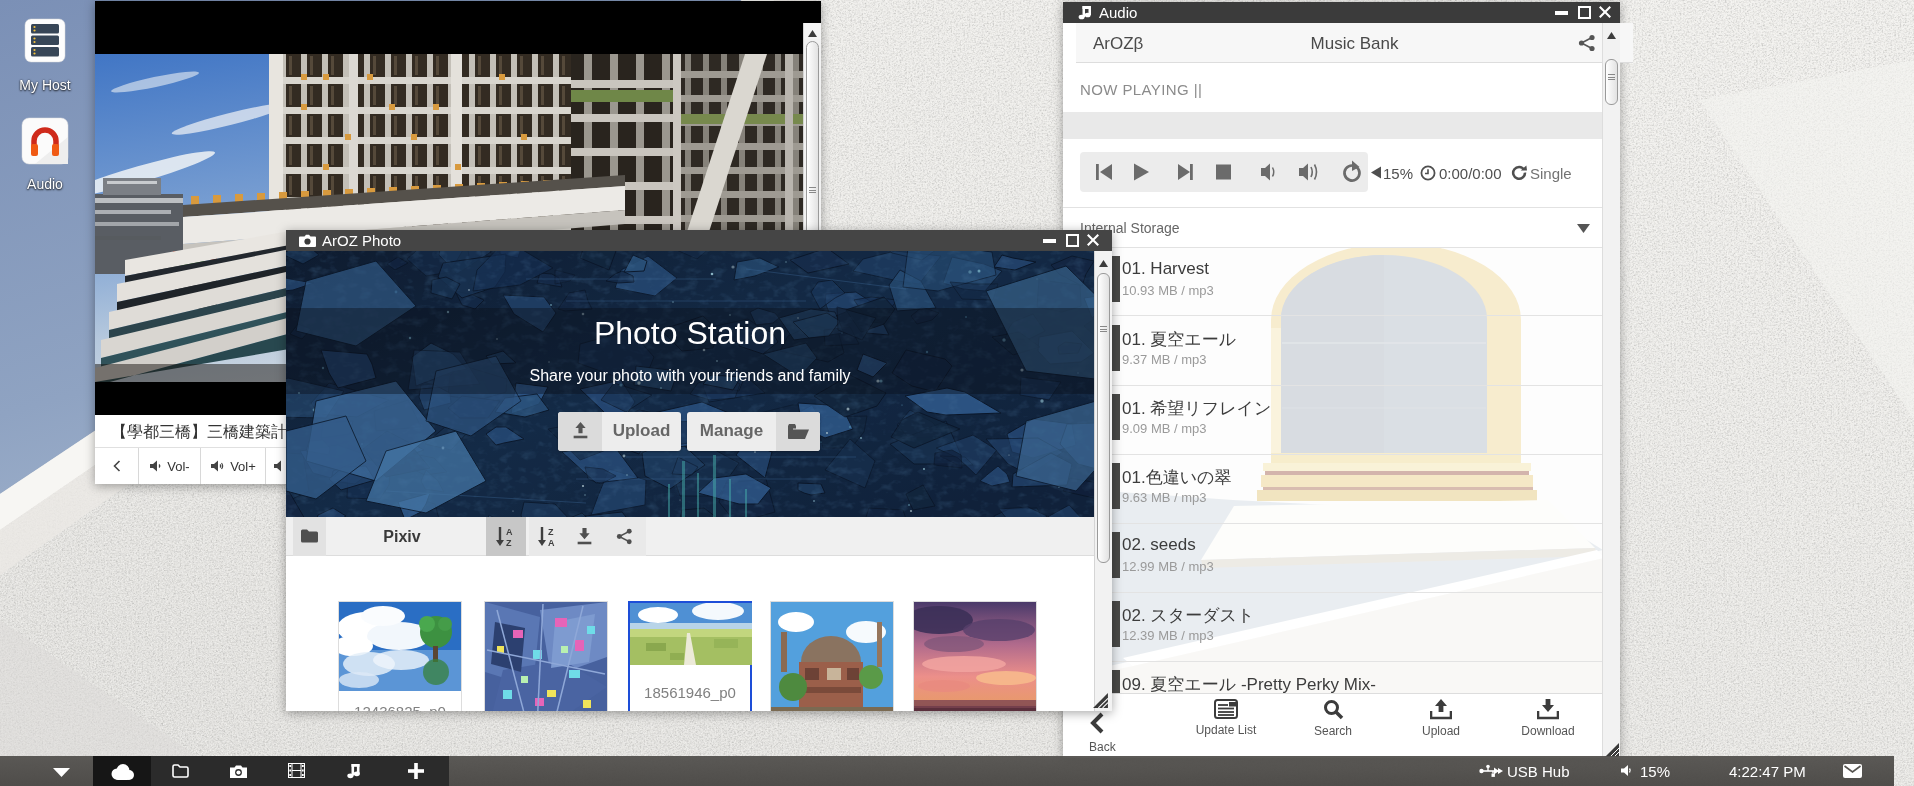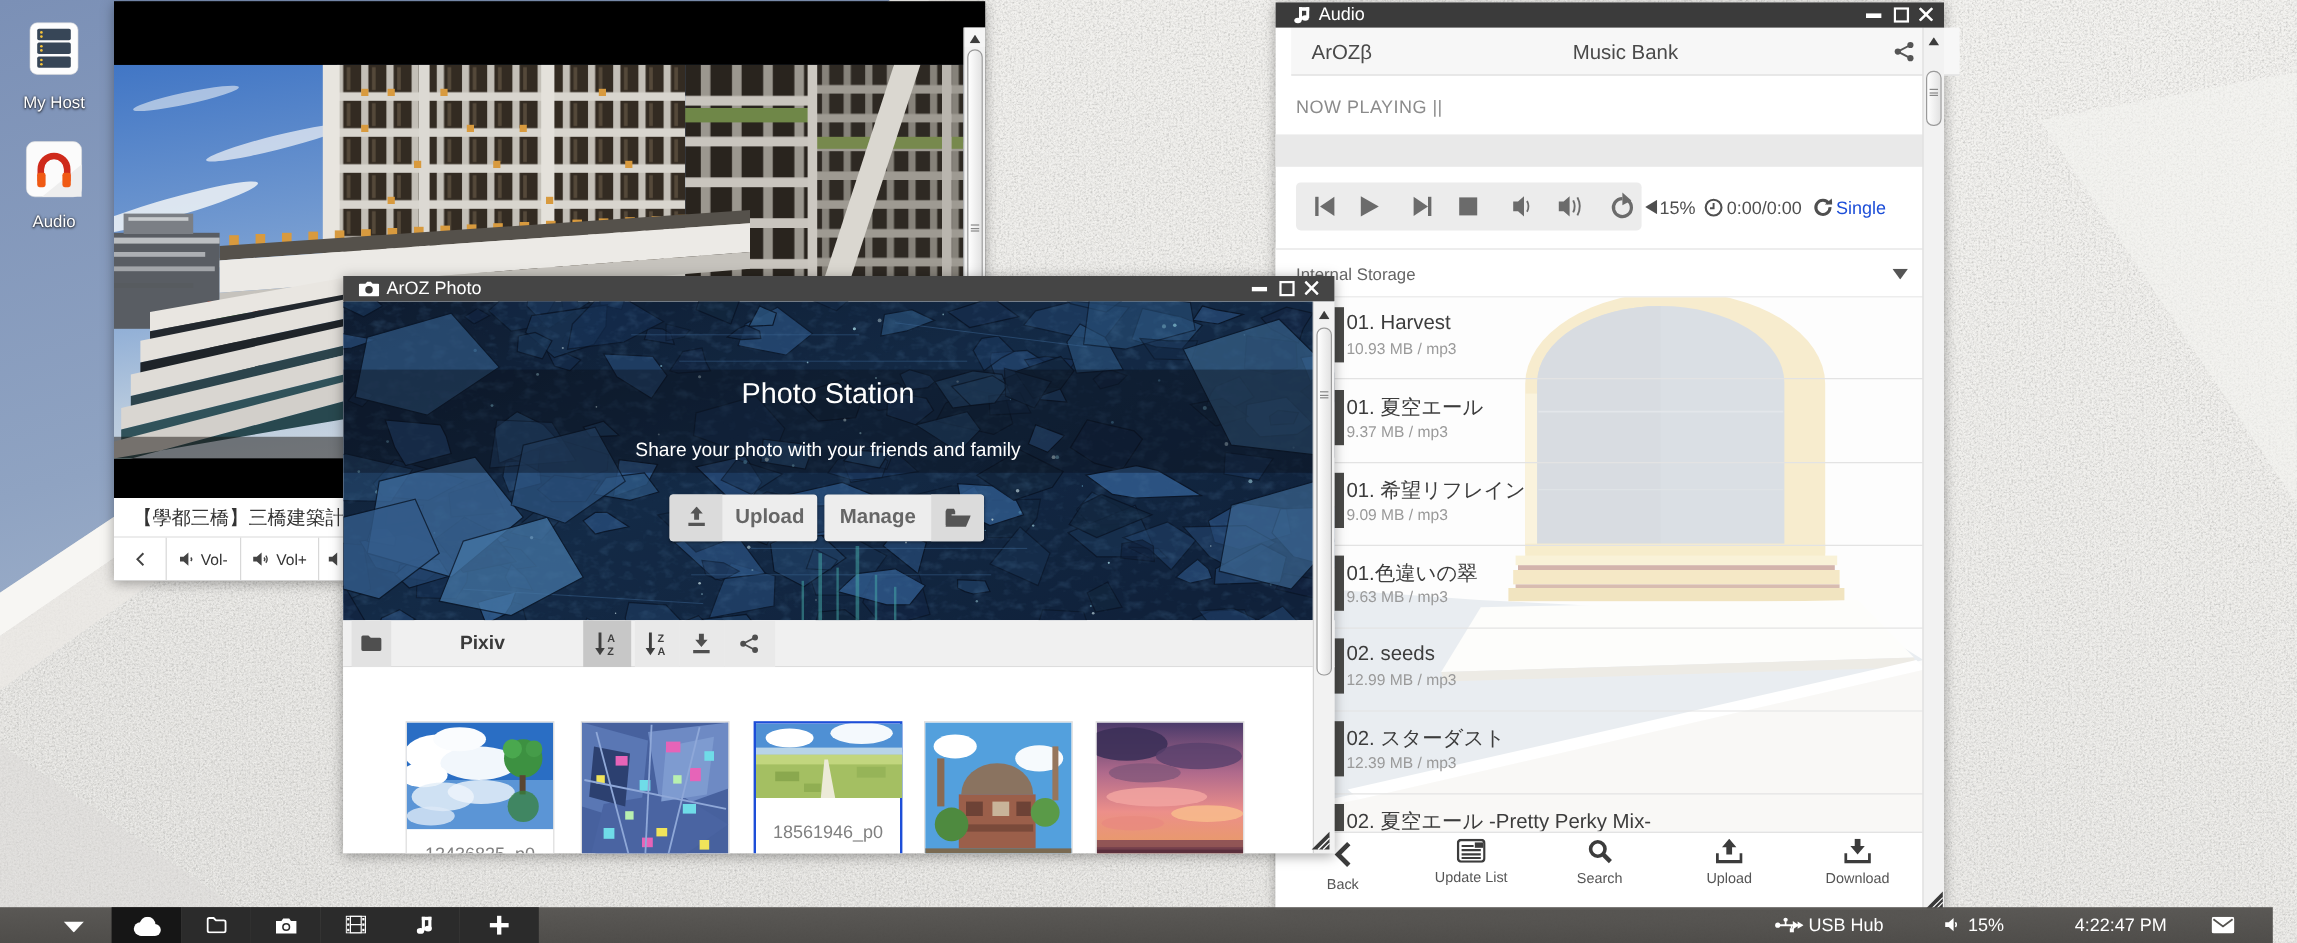--- a/index.html
+++ b/index.html
@@ -297,21 +297,21 @@
   <div class="abs" style="left:320px; top:163px; font-size:15px; color:#4f4f4f;">15%</div>
   <svg class="abs" style="left:357px; top:163px;" width="16" height="16" viewBox="0 0 18 18">
     <circle cx="9" cy="9" r="7.4" fill="none" stroke="#4f4f4f" stroke-width="2"></circle>
     <path d="M9 4.8 L9 9.6 L5.6 9.6" stroke="#4f4f4f" stroke-width="1.8" fill="none"></path>
   </svg>
   <div class="abs" style="left:376px; top:163px; font-size:15px; color:#4f4f4f;">0:00/0:00</div>
   <svg class="abs" style="left:448px; top:163px;" width="16" height="16" viewBox="0 0 19 19">
     <path d="M 15.5 5.5 A 7 7 0 1 0 16.6 9" stroke="#4f4f4f" stroke-width="3" fill="none"></path>
     <polygon points="11.5,6.5 19,6.5 18.3,0.5" fill="#4f4f4f"></polygon>
   </svg>
-  <div class="abs" style="left:467px; top:163px; font-size:15px; color:#1d4ed8;">Single</div>
+  <div class="abs" style="left:467px; top:163px; font-size:15px; color:#737373;">Single</div>
 
   <div class="abs" style="left:0; top:205px; width:541px; height:41px; background:#fff; border-top:1px solid #e2e2e2; border-bottom:1px solid #e2e2e2;">
     <div class="abs" style="left:17px; top:12px; font-size:14px; color:#666;">Internal Storage</div>
     <svg class="abs" style="left:514px; top:16px;" width="13" height="9">
         <polygon points="0,0 13,0 6.5,9" fill="#555"></polygon>
       </svg>
   </div>
 
   <div class="abs" style="left:0; top:246px; width:541px; height:445px; background:#fff; overflow:hidden;">
     <svg class="abs" style="left:0; top:0;" width="541" height="445" viewBox="0 0 541 445">
@@ -362,25 +362,25 @@
     <div class="abs" style="left:59px; top:80px; font-size:17px; color:#3c3c3c;">01. 夏空エール</div>
     <div class="abs" style="left:59px; top:104px; font-size:13px; color:#9a9a9a;">9.37 MB / mp3</div>
     <div class="abs" style="left:59px; top:149px; font-size:17px; color:#3c3c3c;">01. 希望リフレイン</div>
     <div class="abs" style="left:59px; top:173px; font-size:13px; color:#9a9a9a;">9.09 MB / mp3</div>
     <div class="abs" style="left:59px; top:218px; font-size:17px; color:#3c3c3c;">01.色違いの翠</div>
     <div class="abs" style="left:59px; top:242px; font-size:13px; color:#9a9a9a;">9.63 MB / mp3</div>
     <div class="abs" style="left:59px; top:287px; font-size:17px; color:#3c3c3c;">02. seeds</div>
     <div class="abs" style="left:59px; top:311px; font-size:13px; color:#9a9a9a;">12.99 MB / mp3</div>
     <div class="abs" style="left:59px; top:356px; font-size:17px; color:#3c3c3c;">02. スターダスト</div>
     <div class="abs" style="left:59px; top:380px; font-size:13px; color:#9a9a9a;">12.39 MB / mp3</div>
-    <div class="abs" style="left:59px; top:425px; font-size:17px; color:#3c3c3c;">02. 夏空エール -Pretty Perky Mix-</div>
+    <div class="abs" style="left:59px; top:425px; font-size:17px; color:#3c3c3c;">09. 夏空エール -Pretty Perky Mix-</div>
   </div>
 
   <div class="abs" style="left:0; top:691px; width:557px; height:65px; background:#fff; border-top:1px solid #ddd;">
-    <div class="abs" style="left:26px; top:7px; width:60px; text-align:center;">
+    <div class="abs" style="left:26px; top:18px; width:60px; ">
       <svg width="16" height="22" viewBox="0 0 16 22">
           <path d="M13 2 L4 11 L13 20" stroke="#3c3c3c" stroke-width="4" fill="none"></path>
         </svg>
       <div style="font-size:12px; color:#555; margin-top:2px;">Back</div>
     </div>
     <div class="abs" style="left:118px; top:5px; width:90px; text-align:center;">
       <svg width="24" height="20" viewBox="0 0 24 20">
           <rect x="1" y="1" width="22" height="18" rx="2.5" fill="none" stroke="#3c3c3c" stroke-width="2"></rect>
           <line x1="4" y1="6" x2="14" y2="6" stroke="#3c3c3c" stroke-width="1.8"></line>
           <line x1="4" y1="9.5" x2="20" y2="9.5" stroke="#3c3c3c" stroke-width="1.8"></line>
@@ -702,21 +702,21 @@
         <polygon points="740,170 810,150 826,200 790,240 730,225" fill="#4a7cae" opacity="0.7"></polygon>
         <polygon points="20,30 90,10 130,55 70,95 10,80" fill="#3c6b9e" opacity="0.7"></polygon>
         <polygon points="30,150 110,130 150,180 90,230 20,210" fill="#4a7fb8" opacity="0.8"></polygon>
         <polygon points="100,200 170,180 200,230 140,262 80,250" fill="#5590c8" opacity="0.75"></polygon>
         <polygon points="0,180 60,165 80,210 30,248 0,240" fill="#3f6fa5" opacity="0.8"></polygon>
         <polygon points="150,120 210,105 235,150 185,185 140,170" fill="#3a689e" opacity="0.7"></polygon>
       </g>
       <rect x="0" y="0" width="826" height="266" fill="#0b1526" opacity="0.22"></rect>
       <rect x="0" y="57" width="826" height="86" fill="#0a0f18" opacity="0.40"></rect>
     </svg>
-    <div class="abs" style="left:0; top:64px; width:808px; text-align:center; color:#fff; font-size:24px;">Photo Station</div>
+    <div class="abs" style="left:0; top:64px; width:808px; text-align:center; color:#fff; font-size:32px;">Photo Station</div>
     <div class="abs" style="left:0; top:116px; width:808px; text-align:center; color:#fff; font-size:16px;">Share your photo with your friends and family</div>
     
     <div class="abs" style="left:272px; top:161px; width:123px; height:39px; background:#ededed; border-radius:3px; box-shadow:0 1px 2px rgba(0,0,0,.3);">
       <div class="abs" style="left:0; top:0; width:44px; height:39px; background:#dbdbdb; border-radius:3px 0 0 3px;"></div>
       <svg class="abs" style="left:13px; top:10px;" width="19" height="18" viewBox="0 0 22 21">
           <polygon points="11,0 17,7 13.4,7 13.4,13 8.6,13 8.6,7 5,7" fill="#555"></polygon>
           <path d="M3 16 L19 16 L19 19 L3 19 Z" fill="#555"></path>
         </svg>
       <div class="abs" style="left:44px; top:9px; width:79px; text-align:center; font-size:17px; font-weight:bold; color:#666;">Upload</div>
     </div>

